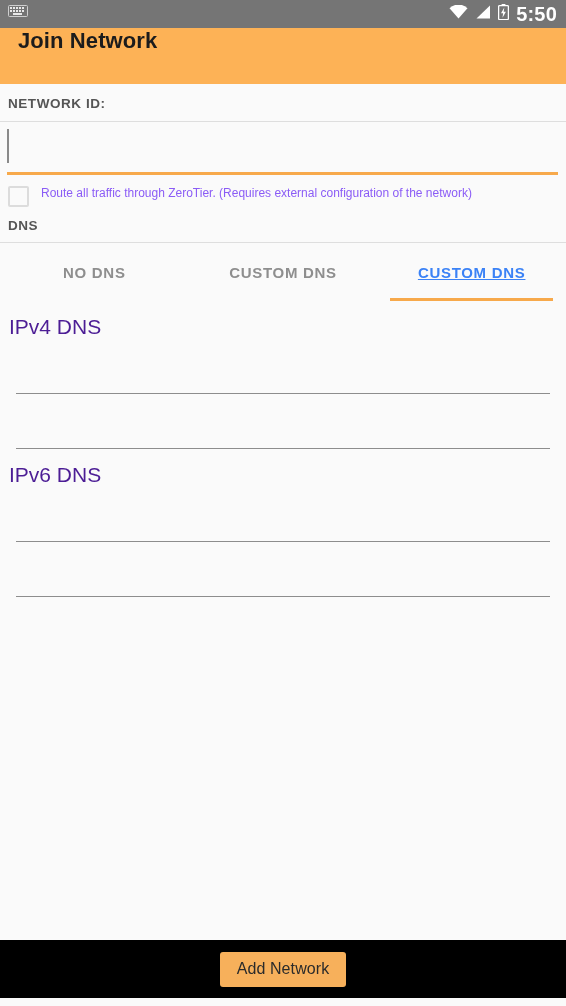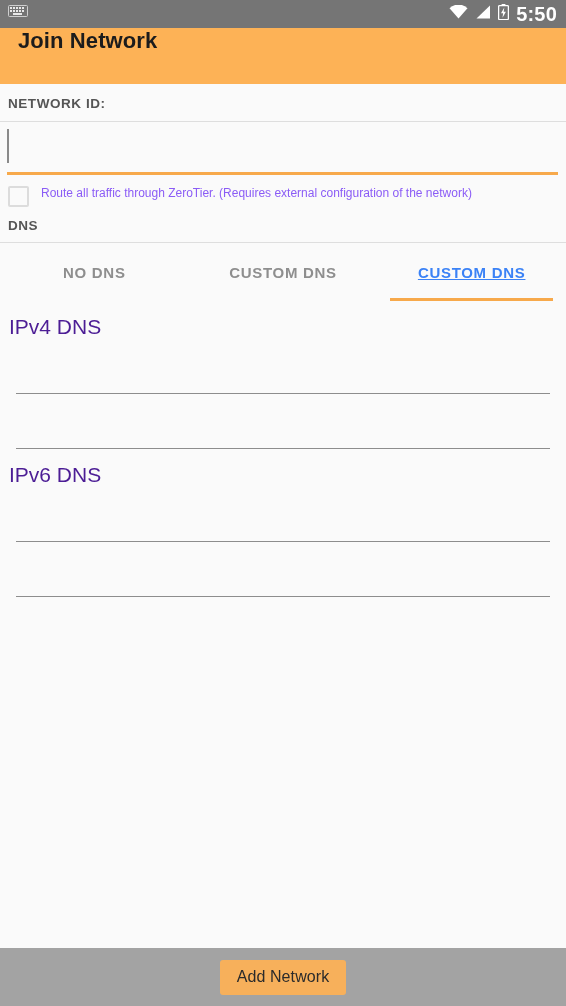--- a/index.html
+++ b/index.html
@@ -207,26 +207,26 @@
     bottom: 0;
     height: 1px;
     background: #8d8d8d;
   }
 
   
   .footer {
     position: absolute;
     left: 0;
     right: 0;
-    bottom: 0;
+    bottom: 8px;
     height: 58px;
     display: flex;
     align-items: center;
     justify-content: center;
-    background: #a3a3a3;
+    background: #000000;
   }
   .add-btn {
     background: #f7b05b;
     color: #2b2b2b;
     border: none;
     border-radius: 3px;
     font-family: "Liberation Sans", sans-serif;
     font-size: 16px;
     padding: 8px 17px 9px 17px;
     cursor: pointer;

